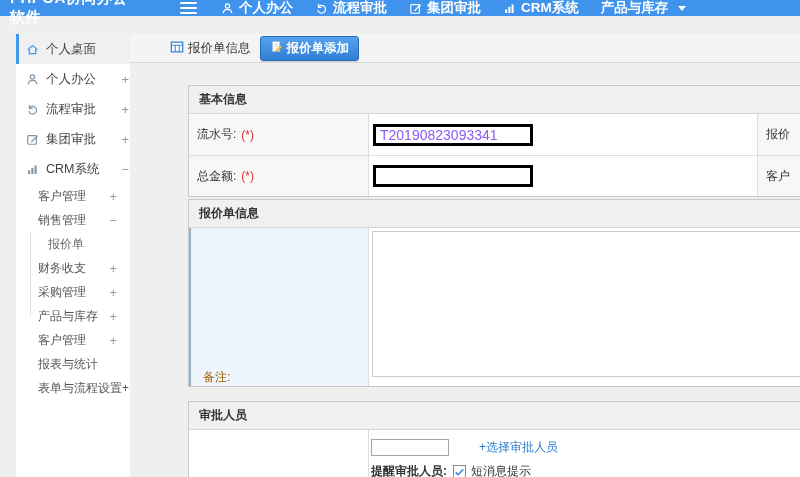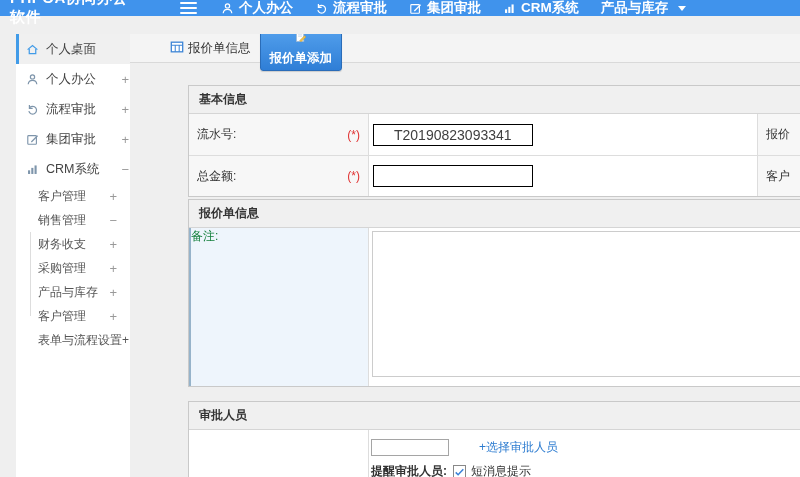--- a/index.html
+++ b/index.html
@@ -36,43 +36,43 @@
   .lv1 .mark { right:28px; }
   .treeline { position:absolute; left:14px; top:198px; width:1px; height:84px; background:#ddd; }
 
   
   .main { position:absolute; left:130px; top:34px; right:0; bottom:0; background:#efefef; overflow:hidden; }
   .tabstrip { height:29px; background:#f4f4f4; border-bottom:1px solid #d9d9d9;
               display:flex; align-items:center; padding-left:40px; }
   .tab { display:flex; align-items:center; gap:4px; font-size:12.5px; color:#333; cursor:pointer; }
   .tab.plain { margin-right:9px; }
   .tab.active { background:linear-gradient(#55a2ee,#2f7ed6); border:1px solid #2a6cb8; border-radius:3px;
-                color:#fff; font-weight:bold; padding:3px 9px; box-shadow:0 1px 1px rgba(0,0,0,.15);flex-direction:column; }
+                color:#fff; font-weight:bold; padding:3px 9px; box-shadow:0 1px 1px rgba(0,0,0,.15); }
 
   .form-area { margin:22px 0 0 58px; width:762px; }
   .sec { width:762px; border:1px solid #c9c9c9; background:#fff; }
   .sec + .sec { margin-top:2px; }
   .sec.gap { margin-top:14px; }
   .sec-h { background:#f0f0f0; border-bottom:1px solid #d5d5d5; padding:5px 10px; font-size:12px;
            font-weight:bold; color:#333; }
   .frow { display:flex; }
   .frow + .frow { border-top:1px solid #ddd; }
   .lc { width:180px; background:#f7f7f7; border-right:1px solid #ddd; display:flex; align-items:center;
-        padding:0 8px; font-size:12px; color:#333;justify-content:space-between; }
+        padding:0 8px; font-size:12px; color:#333; }
   .vc { width:389px; background:#fff; border-right:1px solid #ddd; display:flex; align-items:center;
         padding-left:4px; }
   .lc2 { flex:1; background:#f7f7f7; display:flex; align-items:center; padding:0 8px; font-size:12px;
          color:#333; white-space:nowrap; overflow:hidden; }
   .req { color:#e03333; margin-left:5px; }
   .r1 { height:41px; }
-  input.txt { width:160px; height:22px; border:1px solid #000000; padding:1px 20px; font-size:14px;
-              font-family:inherit; color:#404040; }
+  input.txt { width:160px; height:22px; border:3px solid #000000; padding:1px 4px; font-size:14px;
+              font-family:inherit; color:#8b5cf6; }
   .note-row { height:158px; }
   .note-lc { width:180px; background:#eef5fc; border-left:2px solid #96b3ca; border-right:1px solid #ddd;
-             display:flex; align-items:flex-start; padding:0 0; font-size:12px; color:#15803d; }
+             display:flex; align-items:flex-end; padding:0 12px; font-size:12px; color:#a16207; }
   .note-vc { flex:1; padding:3px; }
   textarea.remark { width:512px; height:146px; border:1px solid #ccc; resize:none; font-family:inherit;
                     font-size:13px; padding:4px; }
   .appr-row { height:120px; align-items:flex-start; }
   .appr-lc { width:180px; background:#fff; border-right:1px solid #ddd; display:flex; align-items:center;
              padding:0 8px; font-size:12px; color:#333; height:100%; }
   .appr-vc { flex:1; padding:9px 0 0 2px; font-size:12px; color:#333; }
   .appr-line1 { display:flex; align-items:center; }
   input.small { width:78px; height:17px; border:1px solid #a5a5a5; font-size:12px; padding:0 3px;
                 font-family:inherit; }
@@ -192,35 +192,41 @@
         <span class="mark">−</span>
       </div>
       <div class="sb-item lv1">
         <span>客户管理</span>
         <span class="mark">+</span>
       </div>
       <div class="sb-item lv1">
         <span>销售管理</span>
         <span class="mark">−</span>
       </div>
+      <div class="sb-item lv2">
+        <span>报价单</span>
+      </div>
       <div class="sb-item lv1">
         <span>财务收支</span>
         <span class="mark">+</span>
       </div>
       <div class="sb-item lv1">
         <span>采购管理</span>
         <span class="mark">+</span>
       </div>
       <div class="sb-item lv1">
         <span>产品与库存</span>
         <span class="mark">+</span>
       </div>
       <div class="sb-item lv1">
         <span>客户管理</span>
         <span class="mark">+</span>
+      </div>
+      <div class="sb-item lv1">
+        <span>报表与统计</span>
       </div>
       <div class="sb-item lv1">
         <span>表单与流程设置+</span>
       </div>
     </aside>
 
   <main class="main">
     <div class="tabstrip">
       <div class="tab plain">
         <span class="tico">

